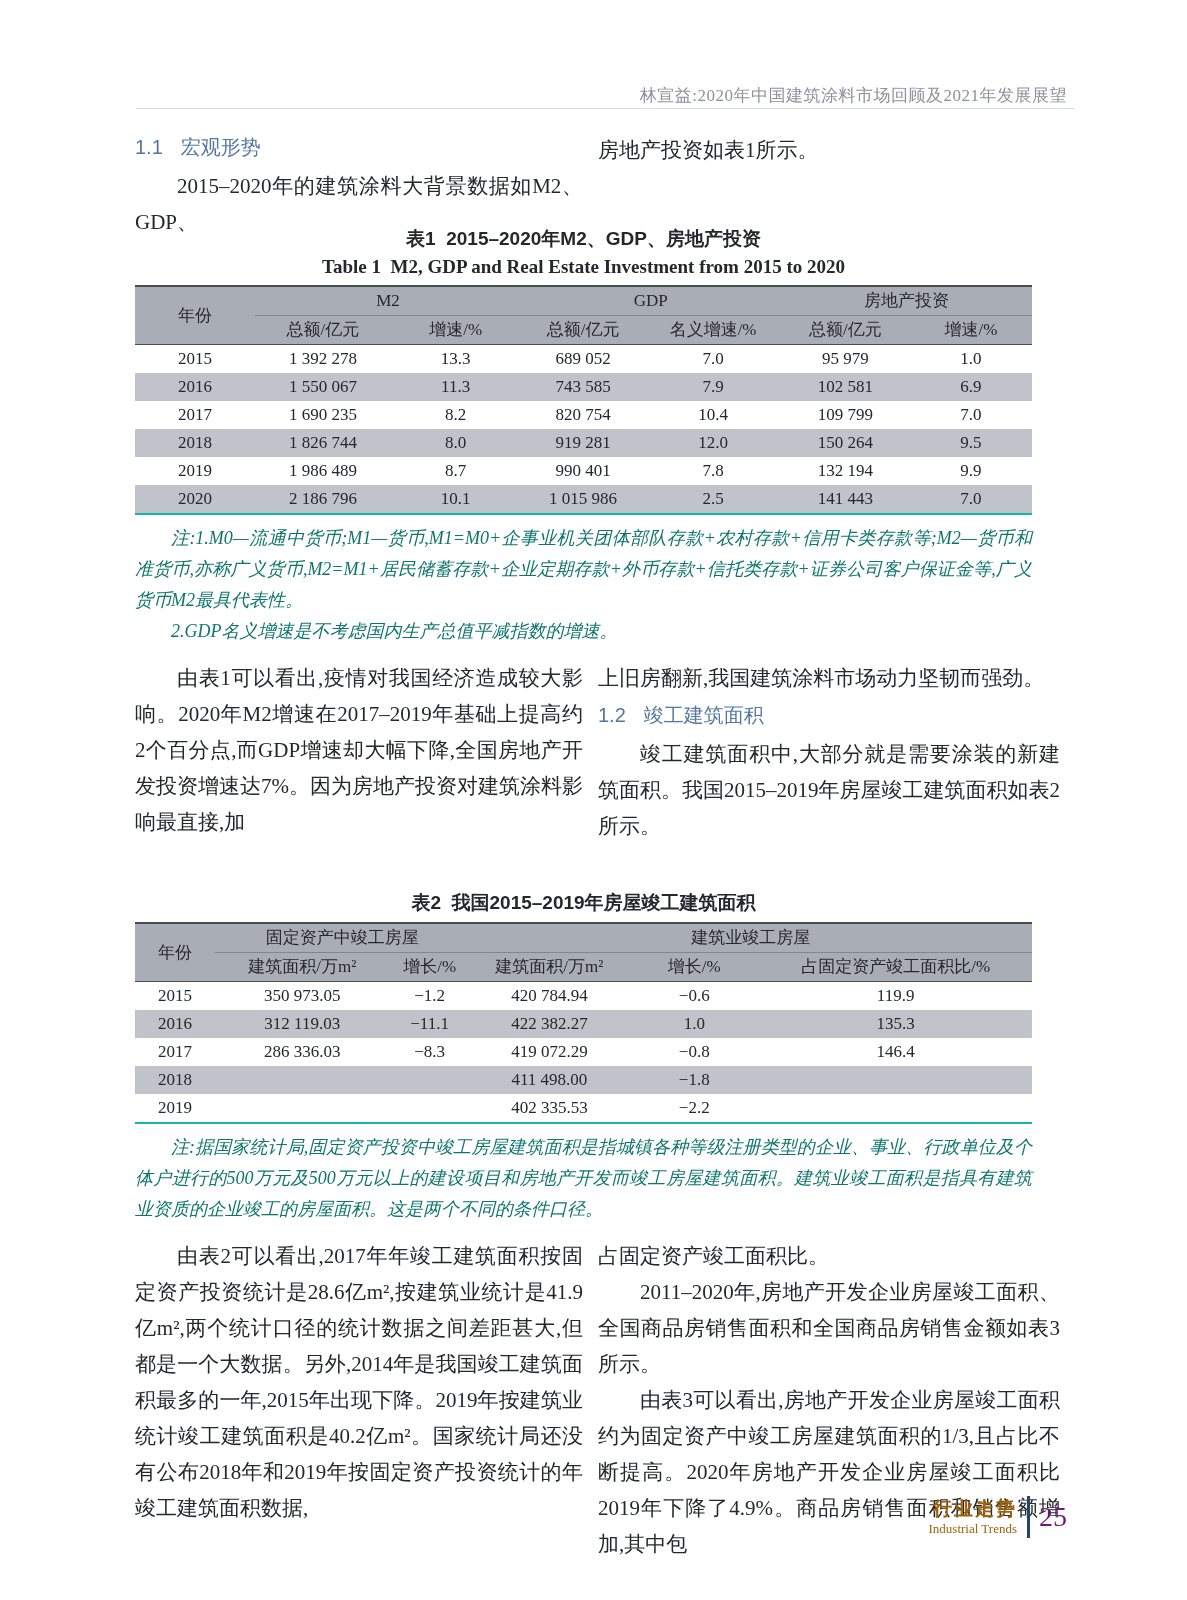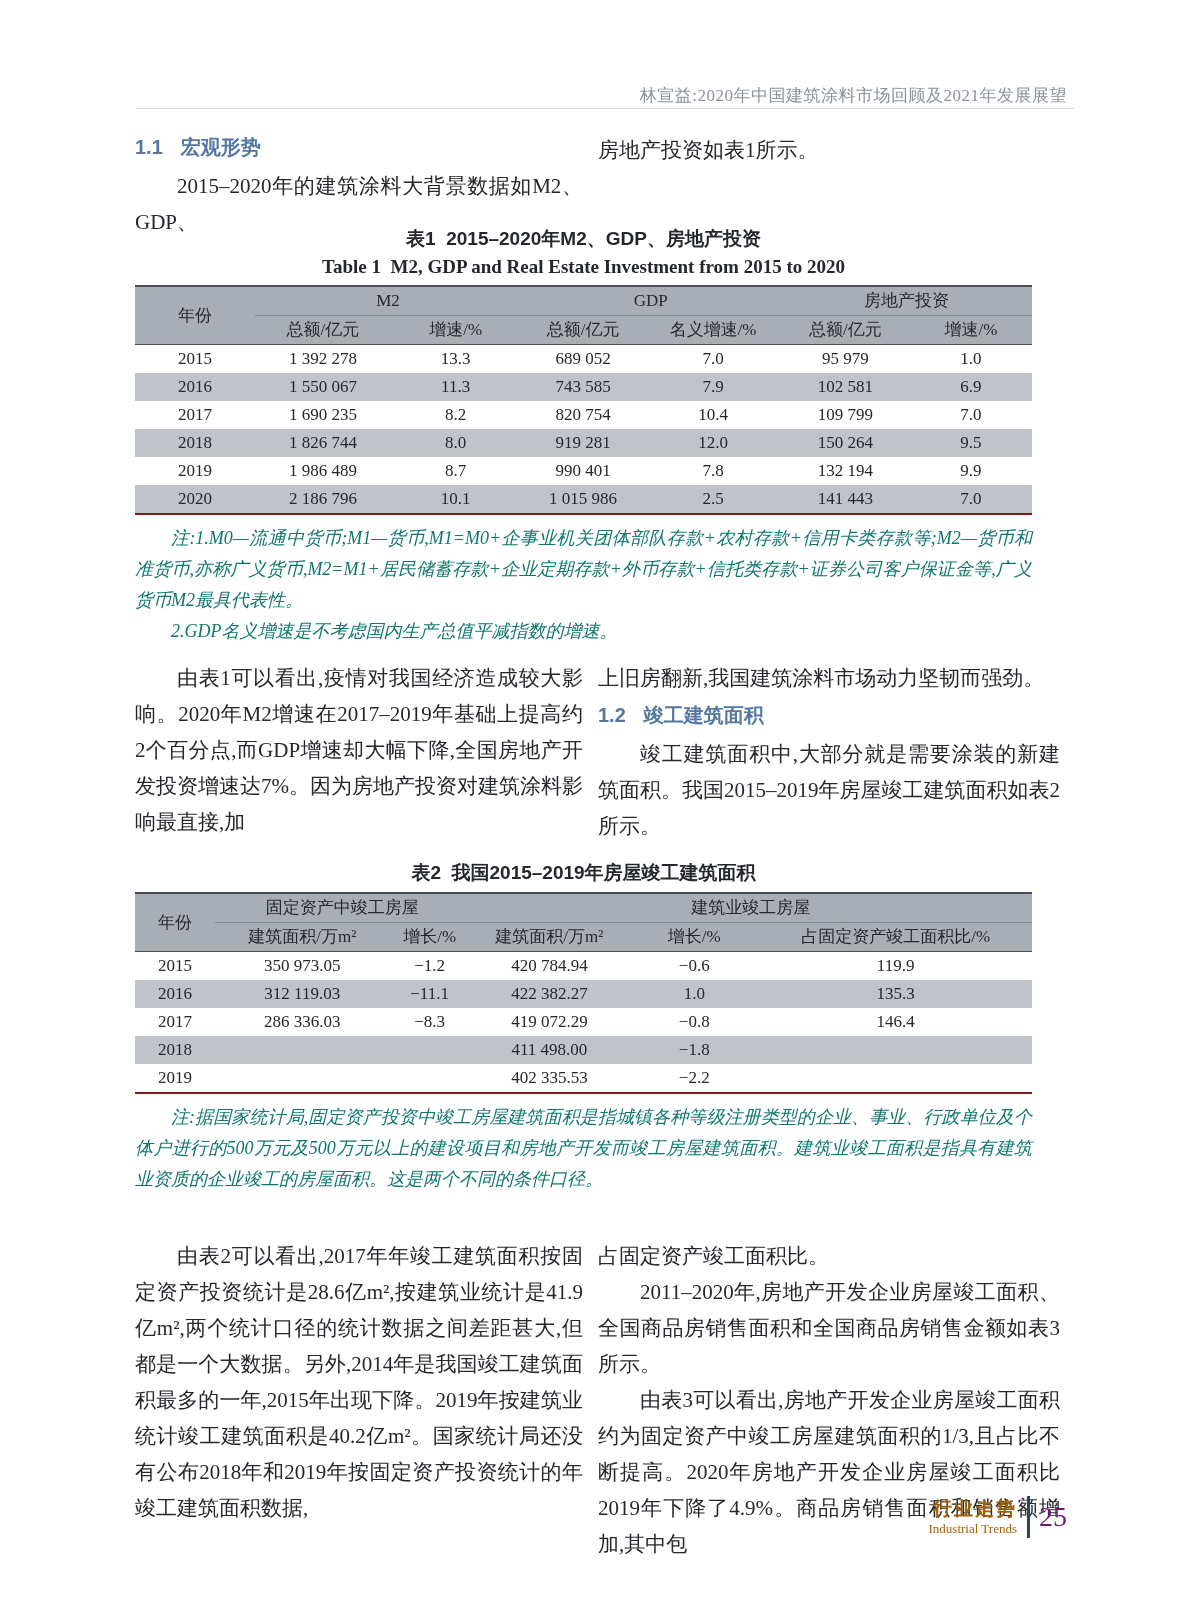--- a/index.html
+++ b/index.html
@@ -27,34 +27,34 @@
   .col-l{width:448px;margin-right:15px;}
   .col-r{width:462px;}
   .body-p{
     margin:0;font-size:21px;line-height:36px;
     text-align:justify;
   }
   .indent{text-indent:2em;}
   .sec-head{
     margin:0 0 6px 0;
     font-family:"Liberation Sans","DejaVu Sans",sans-serif;
-    font-size:20px;font-weight:bold;color:#5578a0;
+    font-size:20px;font-weight:normal;color:#5578a0;
     line-height:30px;
   }
   .sec-head .sec-num{margin-right:18px;}
   
   .tblock{position:absolute;left:135px;width:897px;}
   .cap{white-space:pre-wrap;text-align:center;font-weight:bold;margin:0;}
   .cap-cn{font-family:"Liberation Sans","DejaVu Sans",sans-serif;font-size:19px;line-height:26px;}
   .cap-en{font-family:"Liberation Serif","DejaVu Serif",serif;font-size:19px;line-height:25px;margin-top:2px;}
   table.data{
     width:100%;border-collapse:collapse;margin-top:6px;
     font-size:17px;
     border-top:2px solid #4a4e54;
-    border-bottom:2px solid #7f1d1d;
+    border-bottom:2px solid #14b8a6;
   }
   table.data th,table.data td{
     font-weight:normal;text-align:center;vertical-align:middle;
     padding:3px 2px;line-height:22px;
   }
   table.data thead{background:#a9aeb6;}
   table.data thead tr.grp th.grouped{border-bottom:1px solid #82878f;}
   table.data thead{border-bottom:1.5px solid #4a4e54;}
   table.data tbody tr.stripe{background:#c0c4ca;}
   .note{
@@ -73,21 +73,21 @@
     font-family:"Liberation Sans","DejaVu Sans",sans-serif;
     font-size:19px;font-weight:bold;color:#a16207;letter-spacing:2px;
   }
   .footer-en{font-size:13px;color:#a16207;margin-top:4px;}
   .footer-bar{width:3px;height:42px;background:#24456e;margin:0 9px 0 10px;}
   .footer-num{font-size:28px;color:#701a75;}
   
   #blk-intro{top:132px;}
   #blk-t1{top:226px;}
   #blk-mid{top:660px;}
-  #blk-t2{top:860px;}
+  #blk-t2{top:890px;}
   #blk-bot{top:1238px;}
 </style>
 </head>
 <body>
 
 <div class="page">
 
   <div class="running-head">林宣益:2020年中国建筑涂料市场回顾及2021年发展展望</div>
   <div class="head-rule"></div>
 

